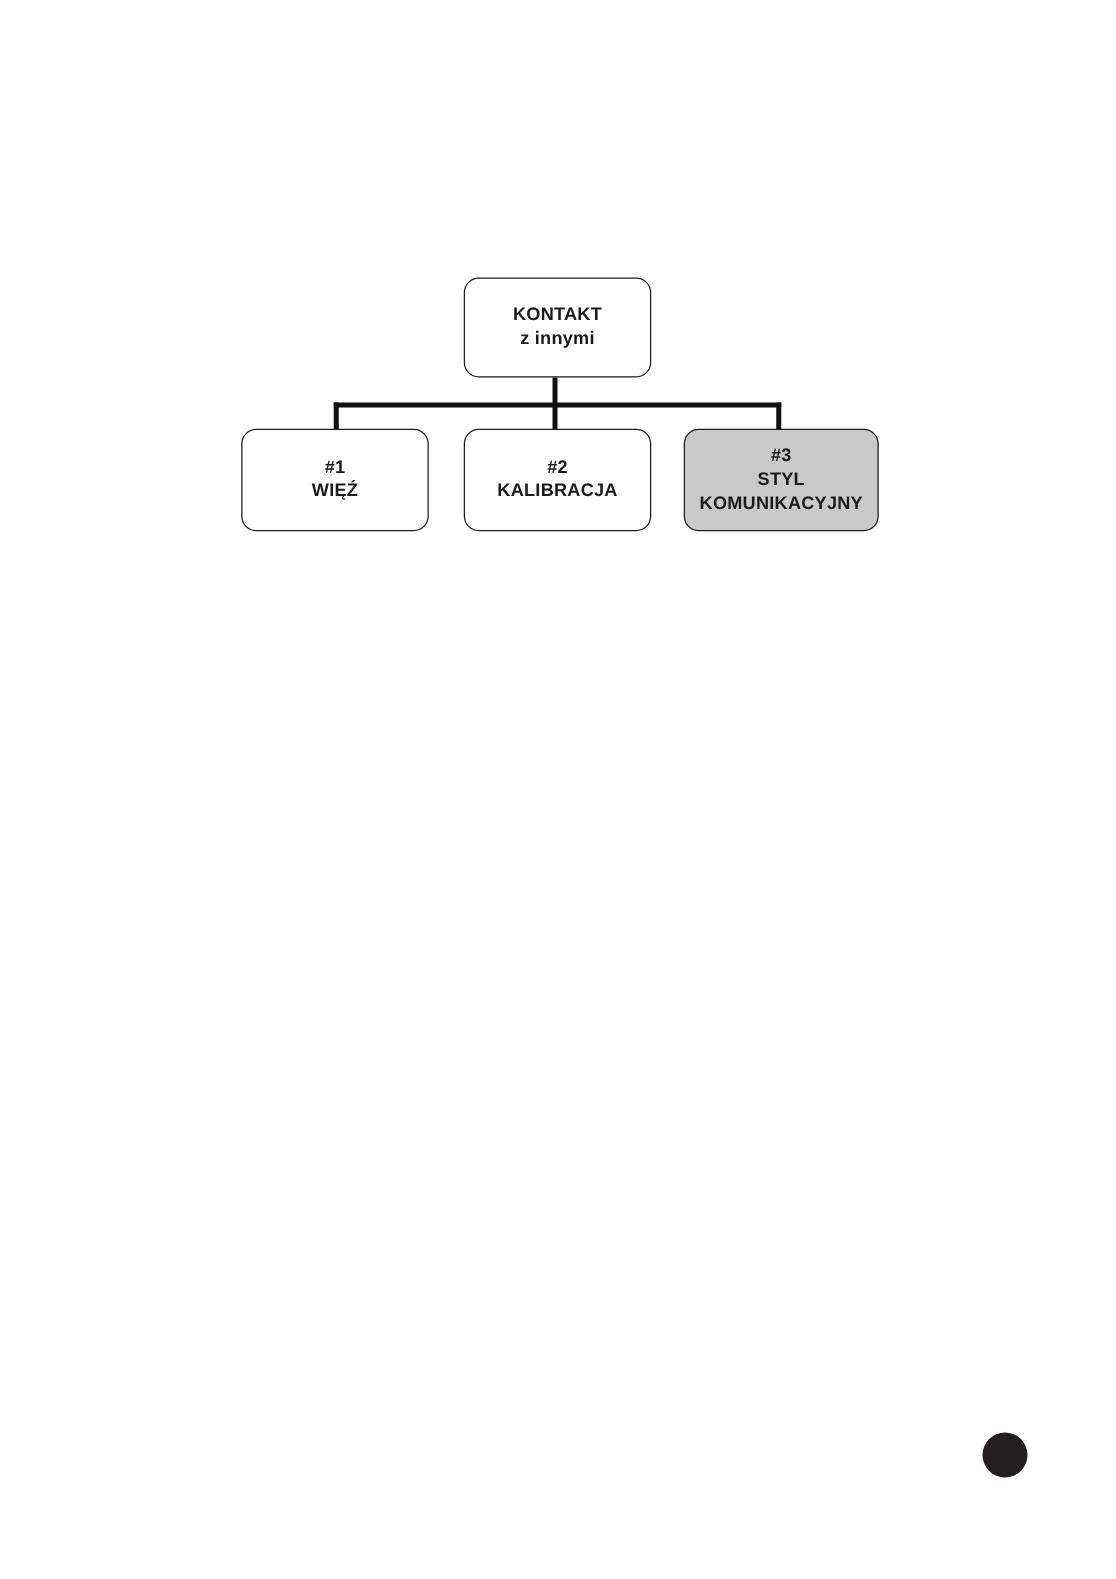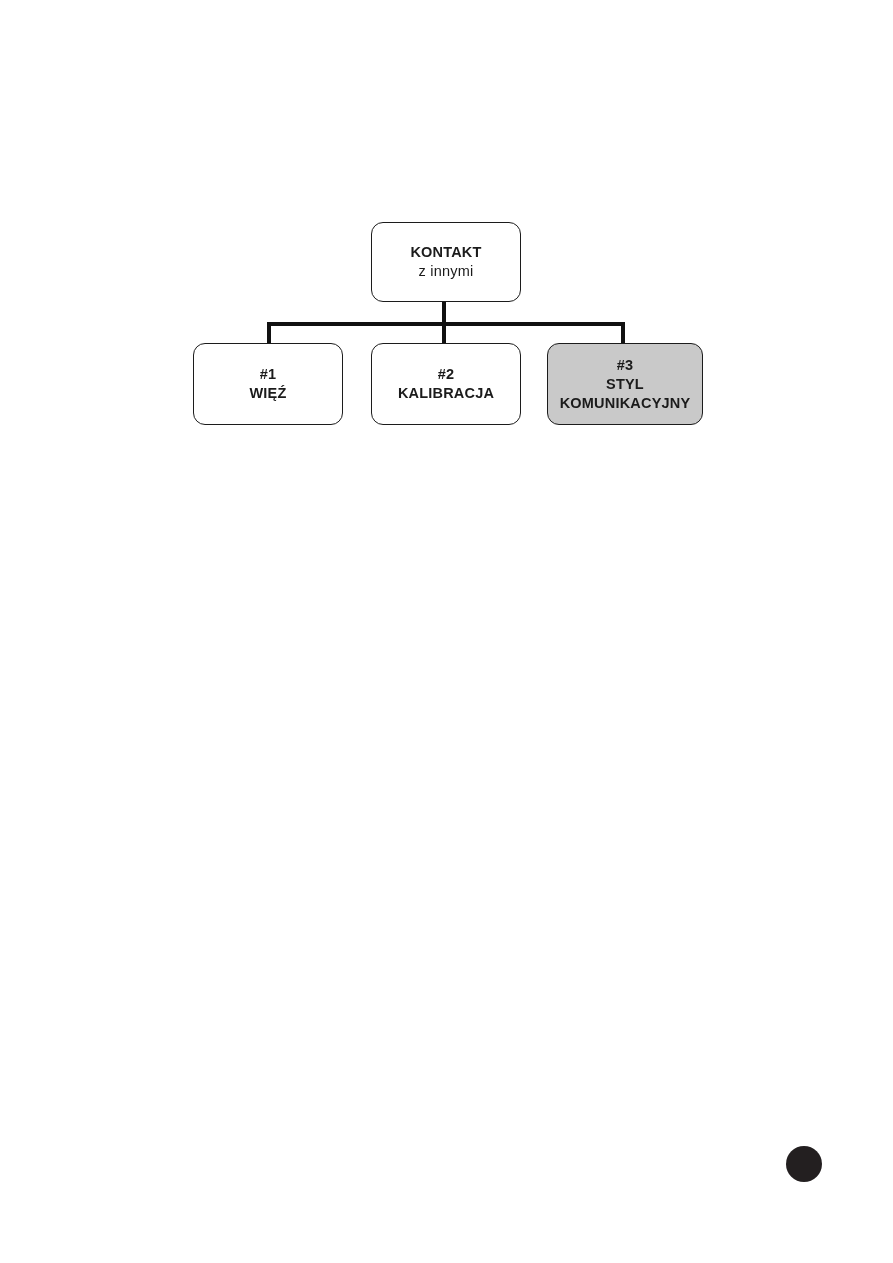--- a/index.html
+++ b/index.html
@@ -28,21 +28,21 @@
     text-align: center;
     color: #1b1b1b;
     line-height: 19px;
   }
   .node .bold-line {
     font-weight: bold;
     font-size: 14.5px;
     letter-spacing: 0.2px;
   }
   .node .regular-line {
-    font-weight: normal;
+    font-weight: bold;
     font-size: 14.5px;
     letter-spacing: 0.2px;
   }
   .node.highlight {
     background: #c9c9c9;
   }
   .connector {
     position: absolute;
     background: #111111;
   }

